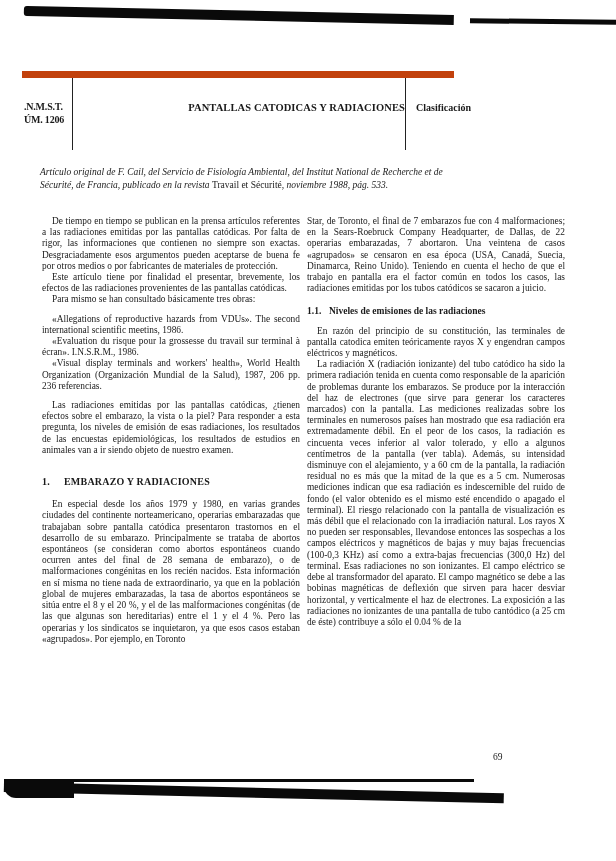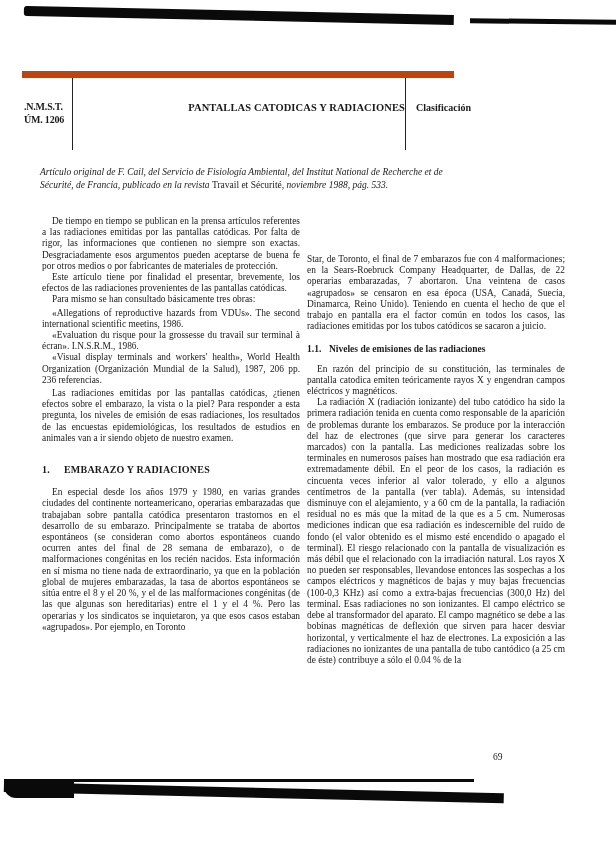--- a/index.html
+++ b/index.html
@@ -18,23 +18,23 @@
   .hcell.right { left: 384px; width: 80px; }
   .ref { position: absolute; left: 2px; top: 22px; font-size: 10px; font-weight: bold; line-height: 13px; letter-spacing: -0.2px; }
   .title { position: absolute; left: 0; width: 332px; top: 24px; text-align: right; font-size: 10.5px; font-weight: bold; letter-spacing: 0.1px; }
   .classif { position: absolute; left: 10px; top: 24px; font-size: 10px; font-weight: bold; }
 
   .abstract { position: absolute; left: 40px; top: 166px; width: 540px; text-align: left; font-style: italic; font-size: 9.5px; line-height: 13px; }
   .abstract .upright { font-style: normal; }
 
   .col { position: absolute; top: 216px; width: 258px; font-size: 9.4px; line-height: 11.2px; text-align: justify; }
   .col.left { left: 42px; }
-  .col.right { left: 307px; margin-top: 38px; }
+  .col.right { left: 307px; }
   .col p { margin: 0; text-indent: 10px; }
-  .col p.gap { margin-top: 2px; }
+  .col p.gap { margin-top: 8px; }
   .col p.ref-item { text-indent: 10px; }
   .col p.noindent { text-indent: 0; }
   .section-heading { margin: 20px 0 12px 0; font-size: 10px; font-weight: bold; letter-spacing: 0.2px; }
   .subsection-heading { margin: 12px 0 8px 0; font-size: 9.5px; font-weight: bold; }
   .section-heading .num, .subsection-heading .num { display: inline-block; width: 22px; }
 
   .page-number { position: absolute; left: 493px; top: 752px; font-size: 9.5px; }
 </style>
 </head>
 <body>

